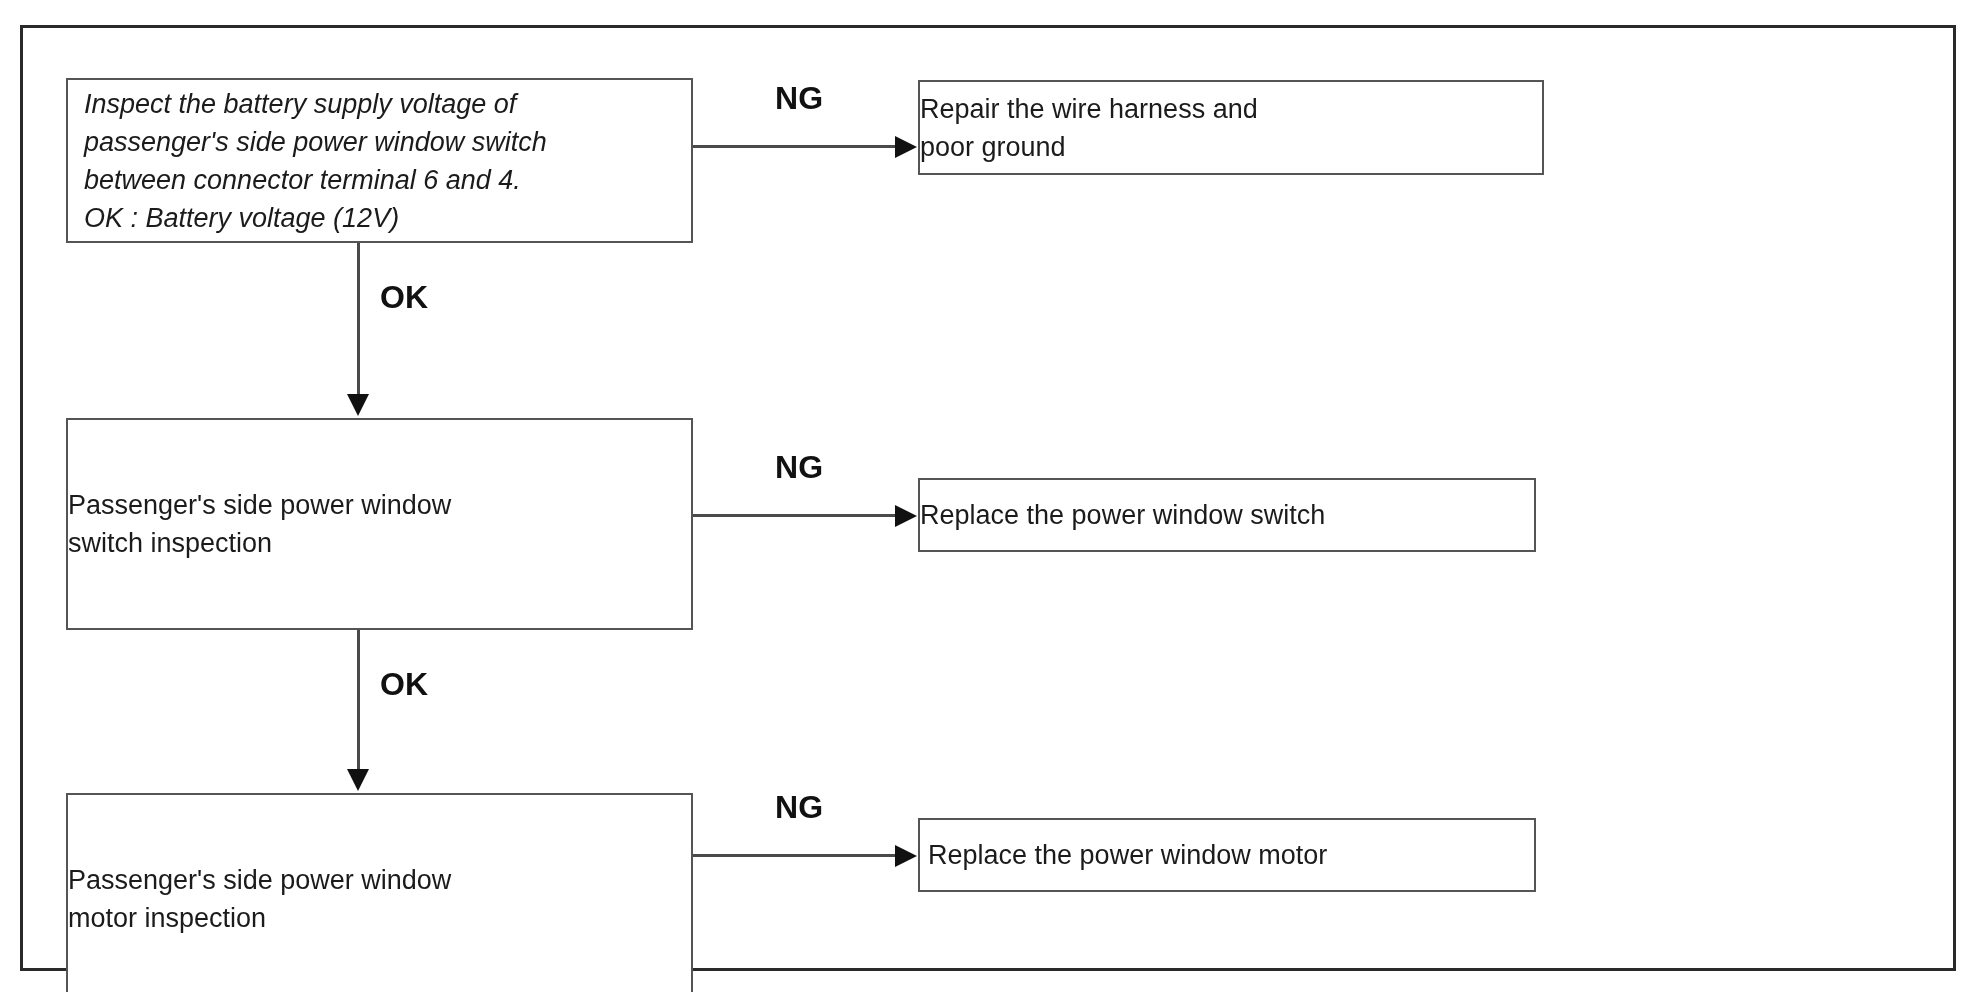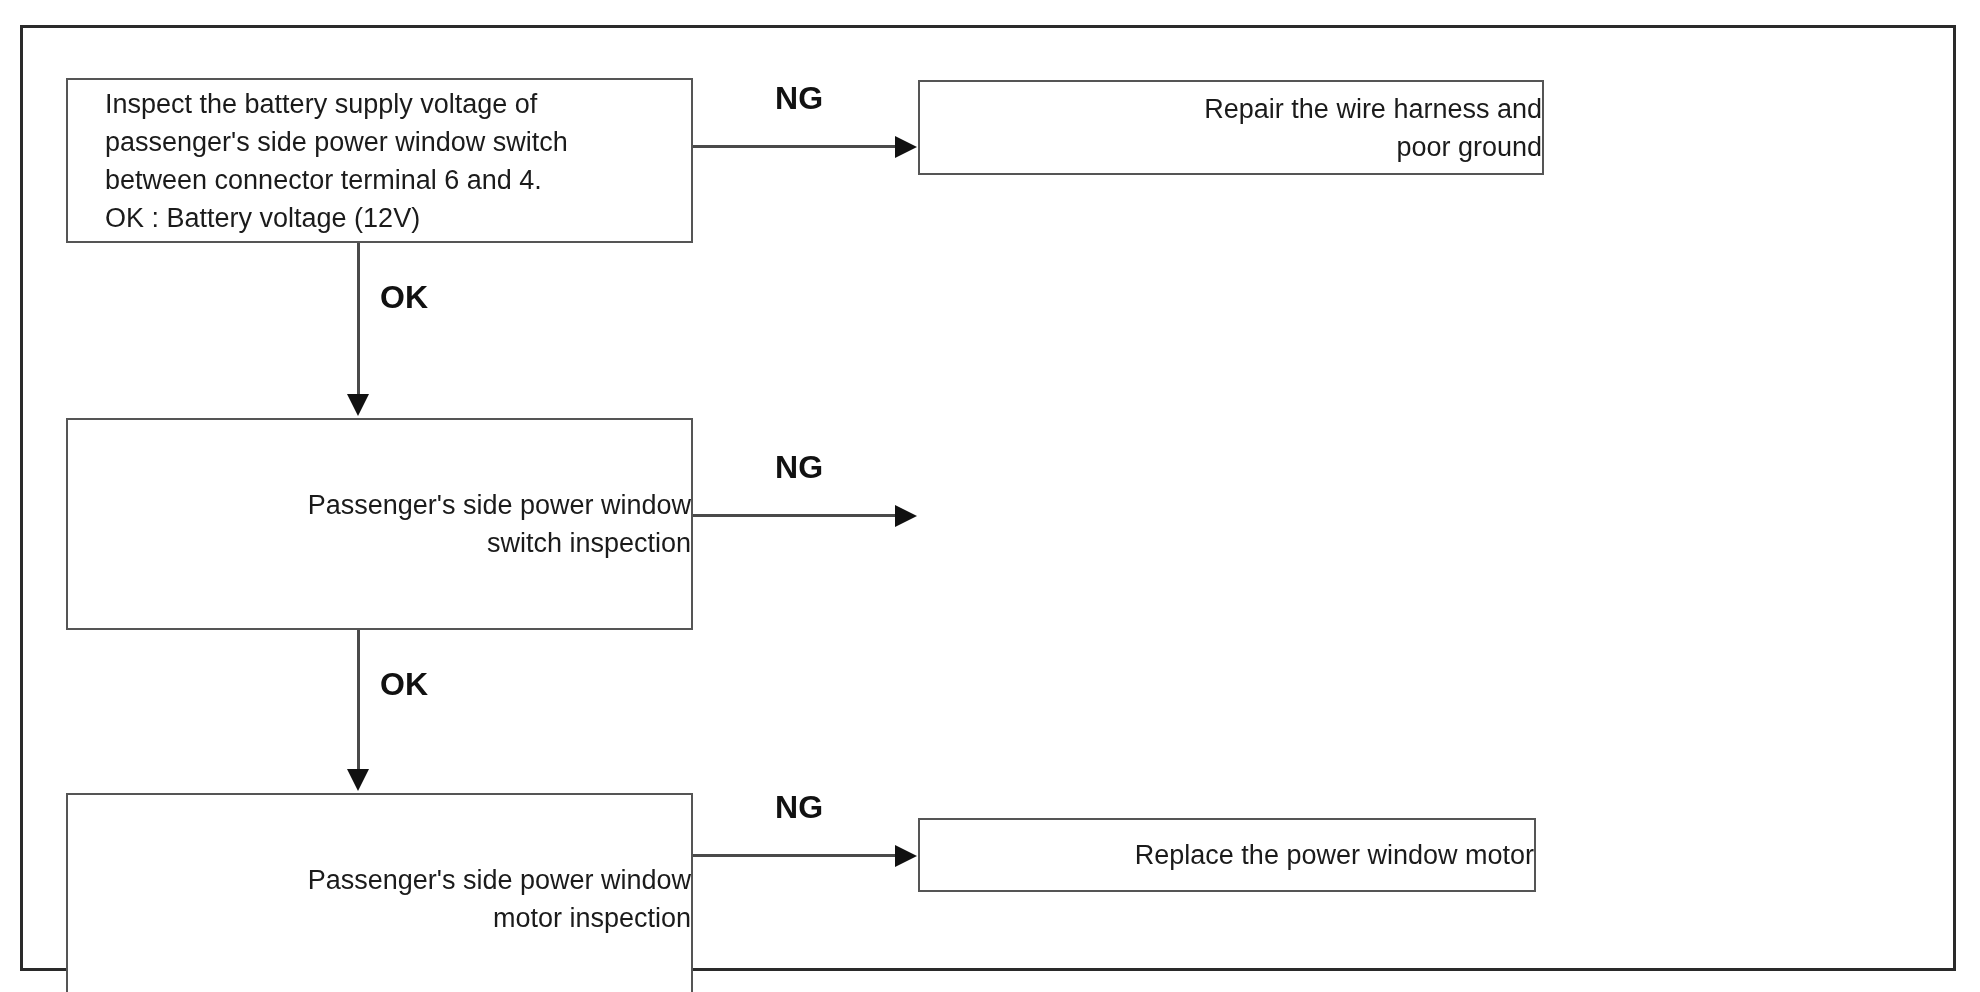--- a/index.html
+++ b/index.html
@@ -31,36 +31,37 @@
   }
   
   .node-box {
     position: absolute;
     box-sizing: border-box;
     border: 2px solid #555555;
     background: #ffffff;
     display: flex;
     align-items: center;
     justify-content: center;
-    text-align: right;
+    text-align: left;
     color: #1b1b1b;
     font-size: 27px;
     line-height: 38px;
   }
   .node-box .node-text {
     display: block;
     width: 100%;
     white-space: pre-line;
   }
   .node-box.left-align {
     justify-content: flex-start;
     text-align: left;
   }
   .node-box.left-align .node-text {
-    padding-left: 37px;
+    padding-left: 16px;
+    font-style: italic;
   }
 
   
   #box-inspect-battery   { left: 43px;  top: 50px;  width: 627px; height: 165px; }
   #box-repair-harness    { left: 895px; top: 52px;  width: 626px; height: 95px;  }
   #box-switch-inspection { left: 43px;  top: 390px; width: 627px; height: 212px; }
   #box-replace-switch    { left: 895px; top: 450px; width: 618px; height: 74px;  }
   #box-motor-inspection  { left: 43px;  top: 765px; width: 627px; height: 212px; }
   #box-replace-motor     { left: 895px; top: 790px; width: 618px; height: 74px; padding-left: 8px;  }
 
@@ -156,20 +157,23 @@
 
     <div class="node-box" id="box-switch-inspection">
       <span class="node-text">Passenger's side power window
 switch inspection</span>
     </div>
 
     <div class="h-line" id="line-ng-2"></div>
     <div class="arrow-right" id="arrow-ng-2"></div>
     <div class="edge-label" id="label-ng-2">NG</div>
 
+    <div class="node-box" id="box-replace-switch">
+      <span class="node-text">Replace the power window switch</span>
+    </div>
 
     <div class="v-line" id="line-ok-2"></div>
     <div class="arrow-down" id="arrow-ok-2"></div>
     <div class="edge-label" id="label-ok-2">OK</div>
 
     <div class="node-box" id="box-motor-inspection">
       <span class="node-text">Passenger's side power window
 motor inspection</span>
     </div>
 

